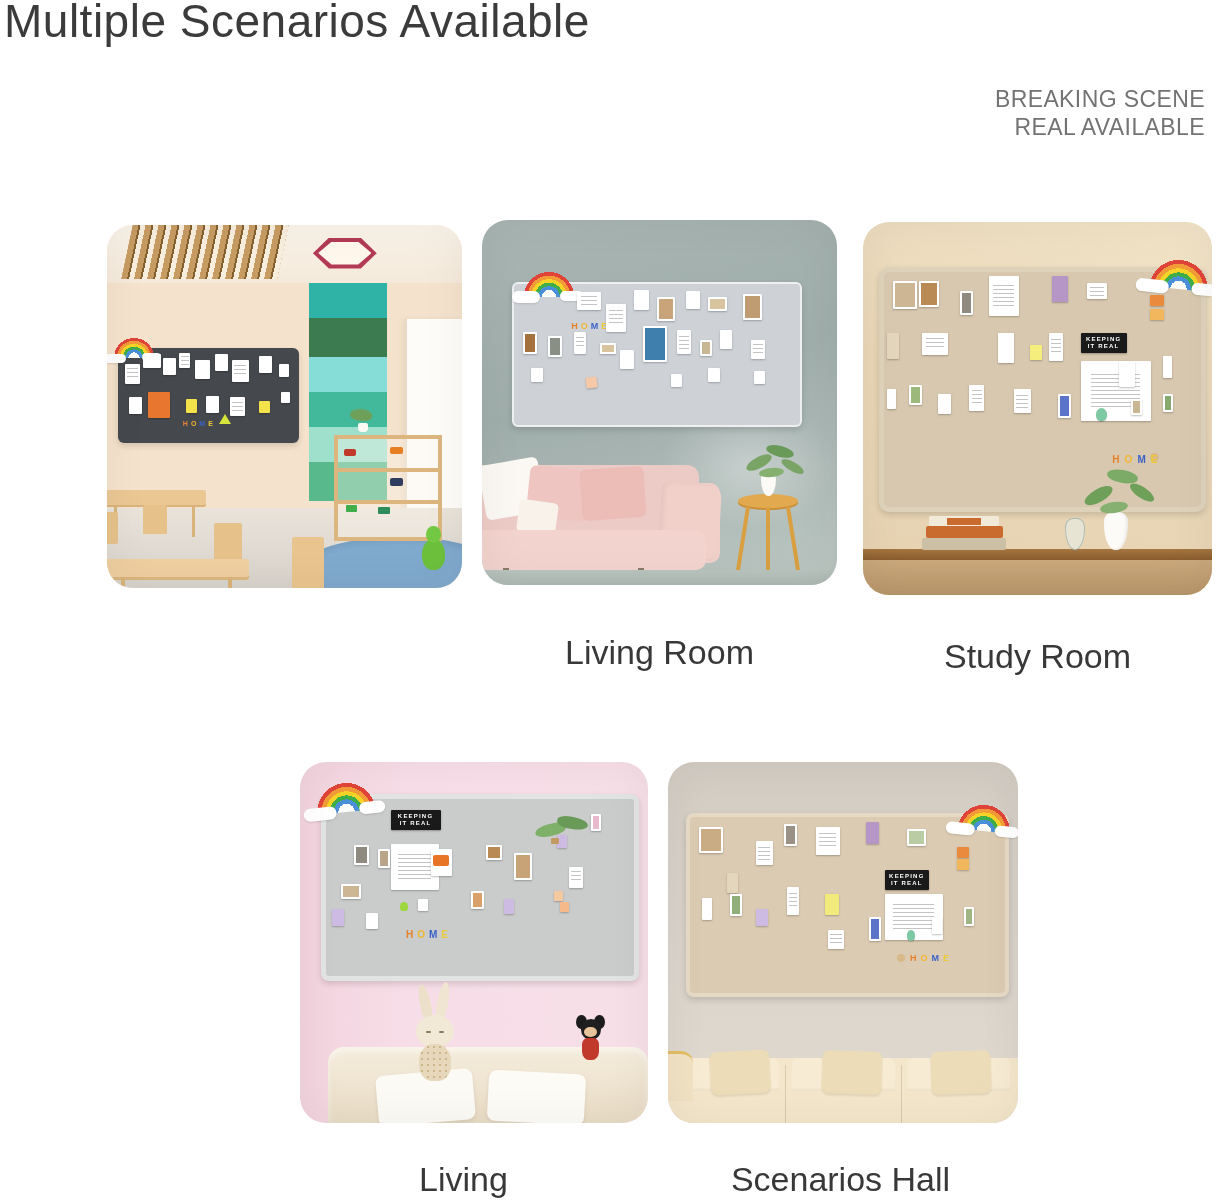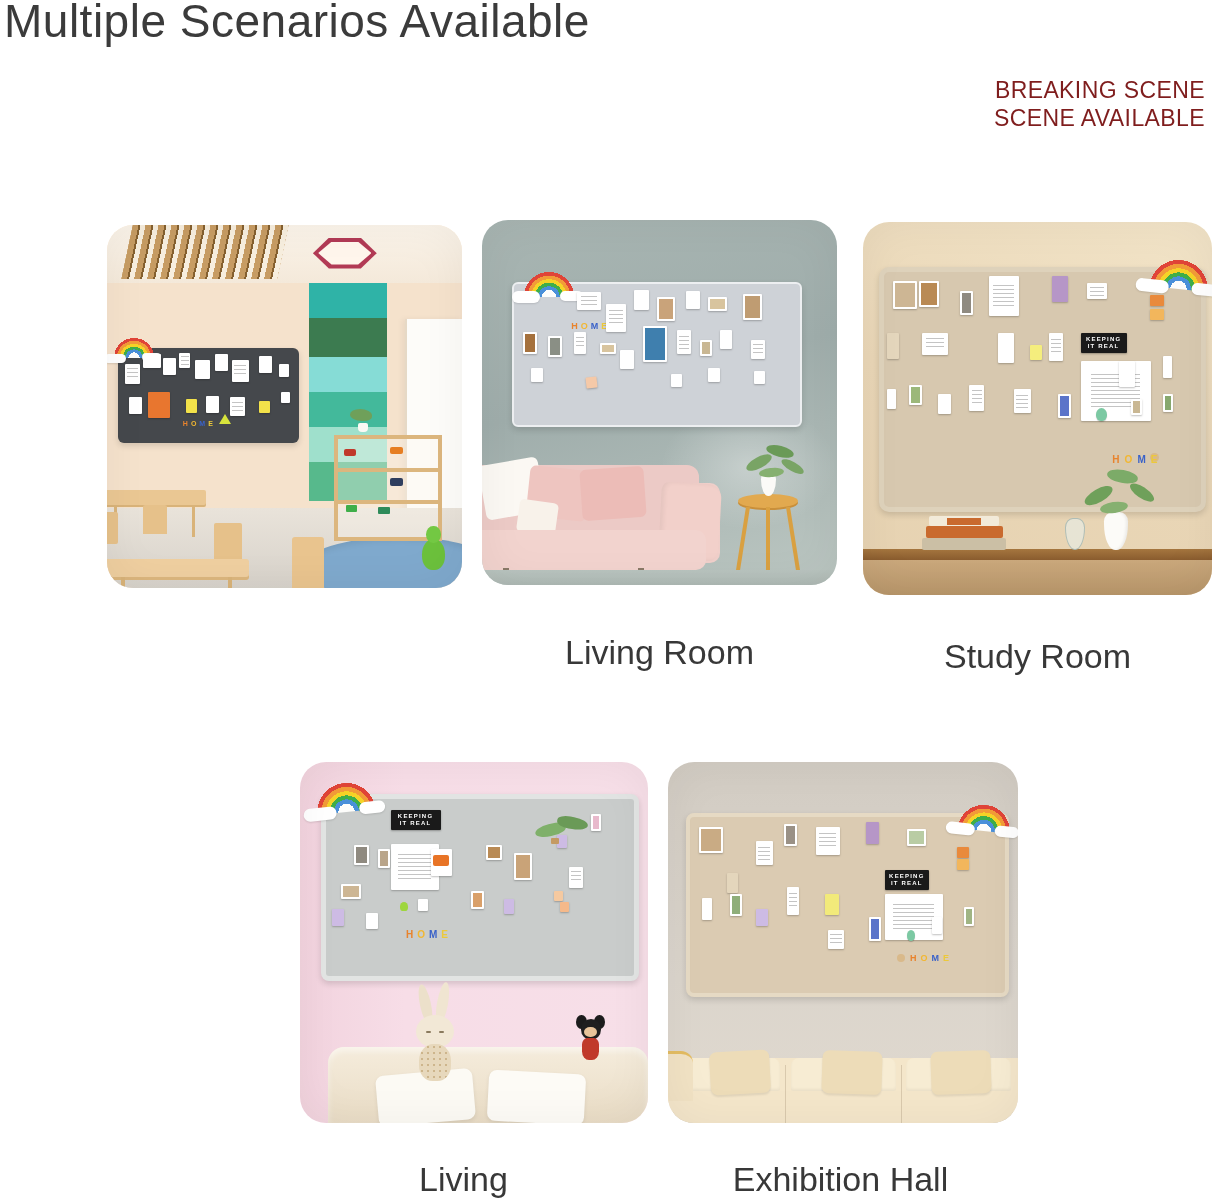--- a/index.html
+++ b/index.html
@@ -1,20 +1,20 @@
 <!DOCTYPE html>
 <html><head>
 <meta charset="utf-8">
 <style>
   html,body{margin:0;padding:0;background:#fff;}
   #canvas{position:relative;width:1225px;height:1200px;background:#fff;overflow:hidden;
           font-family:"Liberation Sans",sans-serif;}
   .title{position:absolute;left:4px;top:-6px;font-size:46px;color:#3b3b3b;letter-spacing:.5px;white-space:nowrap;}
-  .tagline{position:absolute;right:20px;top:76px;text-align:right;font-size:23px;line-height:28px;
-           color:#7f1d1d;letter-spacing:.4px;}
+  .tagline{position:absolute;right:20px;top:85px;text-align:right;font-size:23px;line-height:28px;
+           color:#737373;letter-spacing:.4px;}
   .tagline span{display:block;}
   .slabel{position:absolute;text-align:center;font-size:34px;color:#383838;}
   .scene{position:absolute;border-radius:26px;overflow:hidden;}
   .scene::after{content:'';position:absolute;inset:0;border-radius:26px;
                 box-shadow:inset 0 0 46px rgba(0,0,0,.05);pointer-events:none;}
   .scene *{position:absolute;}
   .board{border-radius:6px;box-shadow:0 3px 6px rgba(0,0,0,.14);}
   .pc{background:#fff;box-shadow:0 1px 2px rgba(0,0,0,.25);border-radius:1px;}
   .ph::before{content:'';position:absolute;inset:2px;background:var(--p,#d8bd92);}
   .ln::before{content:'';position:absolute;left:15%;right:15%;top:22%;bottom:22%;
@@ -42,21 +42,21 @@
 </style>
 </head>
 <body>
 
 <div id="canvas">
 
   <div class="title">Multiple Scenarios Available</div>
 
   <div class="tagline">
     <span>BREAKING SCENE</span>
-    <span>SCENE AVAILABLE</span>
+    <span>REAL AVAILABLE</span>
   </div>
 
   <div class="scene" style="left:107px;top:225px;width:355px;height:363px;background:#f5e2cc;">
     <i style="left:0;top:0;width:100%;height:16%;background:linear-gradient(180deg,#fbf4ea,#f4e9da);"></i>
     <i style="left:4%;top:0;width:44%;height:15%;background:repeating-linear-gradient(90deg,#c79c63 0 6px,#85602f 6px 8px,#f7eede 8px 13px);transform:skewX(-12deg);transform-origin:bottom left;"></i>
     <i style="left:58%;top:3.5%;width:18%;height:8.5%;background:#b23a55;clip-path:polygon(25% 0,75% 0,100% 50%,75% 100%,25% 100%,0 50%);"></i>
     <i style="left:59.5%;top:4.6%;width:15%;height:6.3%;background:#fff6ec;clip-path:polygon(25% 0,75% 0,100% 50%,75% 100%,25% 100%,0 50%);"></i>
     <i style="left:57%;top:16%;width:22%;height:60%;background:linear-gradient(180deg,#2fb3a7 0 16%,#3c7b50 16% 34%,#86dcd6 34% 50%,#43b99b 50% 66%,#9fe0cc 66% 82%,#57b98c 82% 100%);"></i>
     <i style="left:84%;top:26%;width:16%;height:54%;background:#fdfcf9;border-left:2px solid #e6d9c6;box-shadow:-3px 0 6px rgba(0,0,0,.05);"></i>
     <i style="left:0;bottom:0;width:100%;height:22%;background:linear-gradient(180deg,#e9e3da,#d7d2ca);"></i>
@@ -331,15 +331,15 @@
     <i style="left:66.5%;bottom:0;width:1px;height:16%;background:#d9c9ad;"></i>
     <i style="left:0;bottom:6%;width:7%;height:13%;background:#f1e2c4;border-radius:0 12px 0 0;border-top:3px solid #e3bc62;"></i>
     <i style="left:12%;bottom:8%;width:17%;height:12%;background:#eddcb8;border-radius:7px;transform:rotate(-3deg);box-shadow:0 2px 2px rgba(0,0,0,.08);"></i>
     <i style="left:44%;bottom:8%;width:17%;height:12%;background:#eddcb8;border-radius:7px;transform:rotate(2deg);box-shadow:0 2px 2px rgba(0,0,0,.08);"></i>
     <i style="left:75%;bottom:8%;width:17%;height:12%;background:#eddcb8;border-radius:7px;transform:rotate(-2deg);box-shadow:0 2px 2px rgba(0,0,0,.08);"></i>
   </div>
 
   <div class="slabel" style="left:482px;top:633px;width:355px;">Living Room</div>
   <div class="slabel" style="left:863px;top:637px;width:349px;">Study Room</div>
   <div class="slabel" style="left:286px;top:1160px;width:355px;">Living</div>
-  <div class="slabel" style="left:663px;top:1160px;width:355px;">Exhibition Hall</div>
+  <div class="slabel" style="left:663px;top:1160px;width:355px;">Scenarios Hall</div>
 
 </div>
 
 </body></html>

